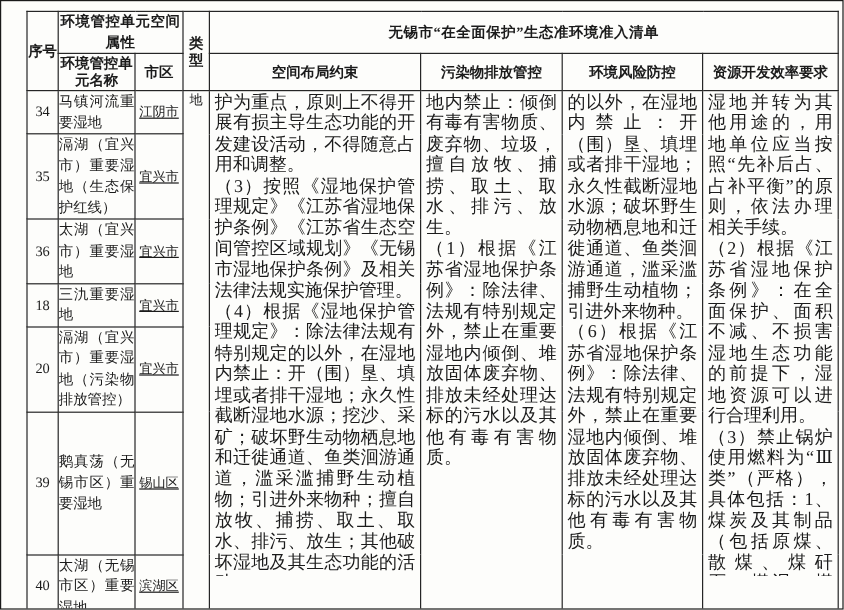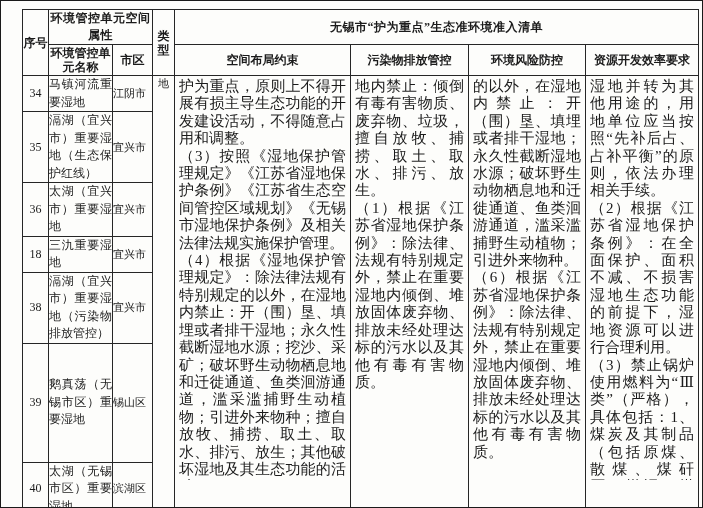--- a/index.html
+++ b/index.html
@@ -25,21 +25,21 @@
   }
   th { font-weight:bold; font-size:12px; text-align:center; vertical-align:middle; padding:1px 0; }
   .h-group { letter-spacing:.5px; }
   .h-sub { line-height:14px; }
   td.no-cell { font-size:12px; text-align:center; vertical-align:middle; }
   td.name-cell {
     font-size:12px; line-height:17.5px;
     vertical-align:middle; text-align:justify;
     padding:1px 3px;
   }
-  td.dist-cell { font-size:11px; text-align:left; vertical-align:middle; }
+  td.dist-cell { font-size:11px; text-align:center; vertical-align:middle;text-decoration:underline; }
   td.type-cell { font-size:11px; text-align:center; vertical-align:top; padding-top:4px; }
   td.content-cell { vertical-align:top; }
   .content {
     font-size:15px; line-height:17.4px;
     text-align:justify;
     white-space:pre-wrap;
     padding:2px 4px 0 4px;
     height:402px;
     overflow:hidden;
   }
@@ -67,21 +67,21 @@
       <col style="width:176px">
       <col style="width:118px">
       <col style="width:117px">
       <col style="width:113px">
     </colgroup>
     <thead>
       <tr class="h1">
         <th rowspan="2" class="h-sub">序号</th>
         <th colspan="2" class="h-group">环境管控单元空间属性</th>
         <th rowspan="2" class="h-sub">类型</th>
-        <th colspan="4" class="h-group">无锡市“护为重点”生态准环境准入清单</th>
+        <th colspan="4" class="h-group">无锡市“在全面保护”生态准环境准入清单</th>
       </tr>
       <tr class="h2">
         <th class="h-sub">环境管控单元名称</th>
         <th class="h-sub">市区</th>
         <th>空间布局约束</th>
         <th>污染物排放管控</th>
         <th>环境风险防控</th>
         <th>资源开发效率要求</th>
       </tr>
     </thead>
@@ -120,21 +120,21 @@
         <td class="no-cell">36</td>
         <td class="name-cell">太湖（宜兴市）重要湿地</td>
         <td class="dist-cell">宜兴市</td>
       </tr>
       <tr class="r3">
         <td class="no-cell">18</td>
         <td class="name-cell">三氿重要湿地</td>
         <td class="dist-cell">宜兴市</td>
       </tr>
       <tr class="r4">
-        <td class="no-cell">38</td>
+        <td class="no-cell">20</td>
         <td class="name-cell">滆湖（宜兴市）重要湿地（污染物排放管控）</td>
         <td class="dist-cell">宜兴市</td>
       </tr>
       <tr class="r5">
         <td class="no-cell">39</td>
         <td class="name-cell">鹅真荡（无锡市区）重要湿地</td>
         <td class="dist-cell">锡山区</td>
       </tr>
       <tr class="r6">
         <td class="no-cell">40</td>

